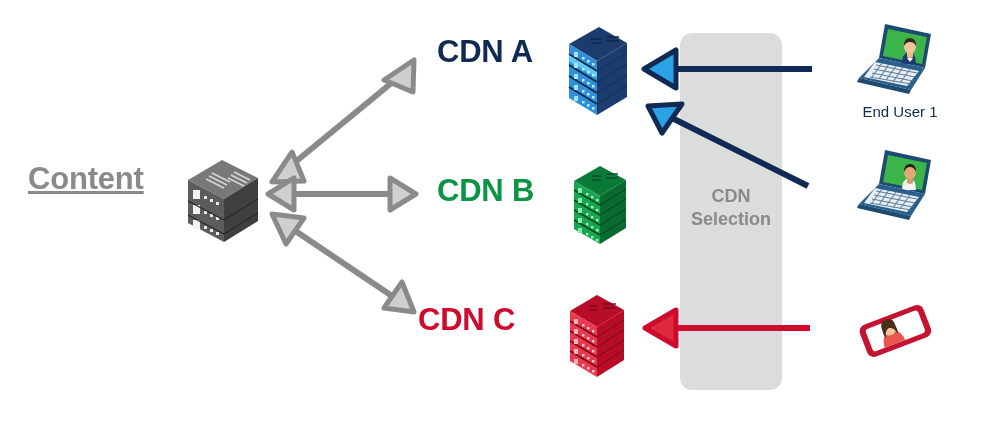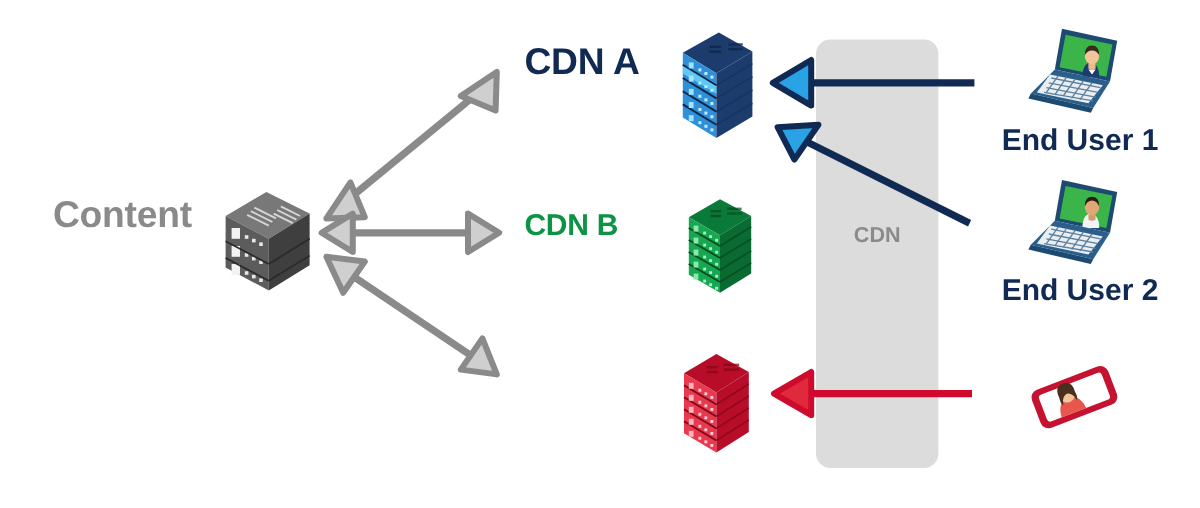--- a/index.html
+++ b/index.html
@@ -28,37 +28,38 @@
   .node-label {
     position: absolute;
     font-weight: bold;
     letter-spacing: -0.2px;
     white-space: nowrap;
     line-height: 1.12;
     text-align: right;
     -webkit-font-smoothing: antialiased;
   }
   #label-content-origin {
-    left: 14px;
+    left: 28px;
     top: 162px;
     width: 176px;
-    text-align: center;
+    text-align: left;
     font-size: 31px;
     color: #8a8a8a;
+    text-decoration: underline;
   }
   #label-cdn-a {
     left: 437px;
     top: 35px;
     font-size: 31px;
     color: #102a54;
   }
   #label-cdn-b {
     left: 437px;
     top: 174px;
-    font-size: 25px;
+    font-size: 31px;
     color: #0a9444;
   }
   #label-cdn-c {
     left: 418px;
     top: 303px;
     font-size: 31px;
     color: #cf0a2c;
   }
   #label-selection {
     position: absolute;
@@ -68,22 +69,22 @@
     text-align: center;
     font-size: 18px;
     font-weight: bold;
     color: #8a8a8a;
     line-height: 1.3;
     margin-top: 12px;
   }
   #label-selection .sel-line { display: block; }
   .enduser-label {
     position: absolute;
-    font-size: 25px;
-    font-weight: bold;
+    font-size: 15px;
+    font-weight: normal;
     white-space: nowrap;
     text-align: center;
     width: 180px;
   }
   #label-end-user-1 { left: 810px; top: 103px; color: #102a54; }
   #label-end-user-2 { left: 810px; top: 228px; color: #102a54; }
   #label-end-user-3 { left: 810px; top: 366px; color: #8c0a22; }
   .icon-box { position: absolute; }
   #icon-origin      { left: 186px; top: 158px; width: 74px; height: 86px; }
   #icon-server-a    { left: 567px; top: 24px;  width: 62px; height: 94px; }
@@ -402,21 +403,22 @@
       </g>
     </svg>
   </div>
 
   <div class="node-label" id="label-content-origin">
     <span>Content</span><br>
   </div>
 
   <div class="node-label" id="label-cdn-a">CDN A</div>
   <div class="node-label" id="label-cdn-b">CDN B</div>
+  <div class="node-label" id="label-cdn-c">CDN C</div>
 
   <div id="label-selection">
     <span class="sel-line">CDN</span>
+    <span class="sel-line">Selection</span>
   </div>
 
   <div class="enduser-label" id="label-end-user-1">End User 1</div>
-  <div class="enduser-label" id="label-end-user-2">End User 2</div>
 
 </div>
 
 </body></html>

